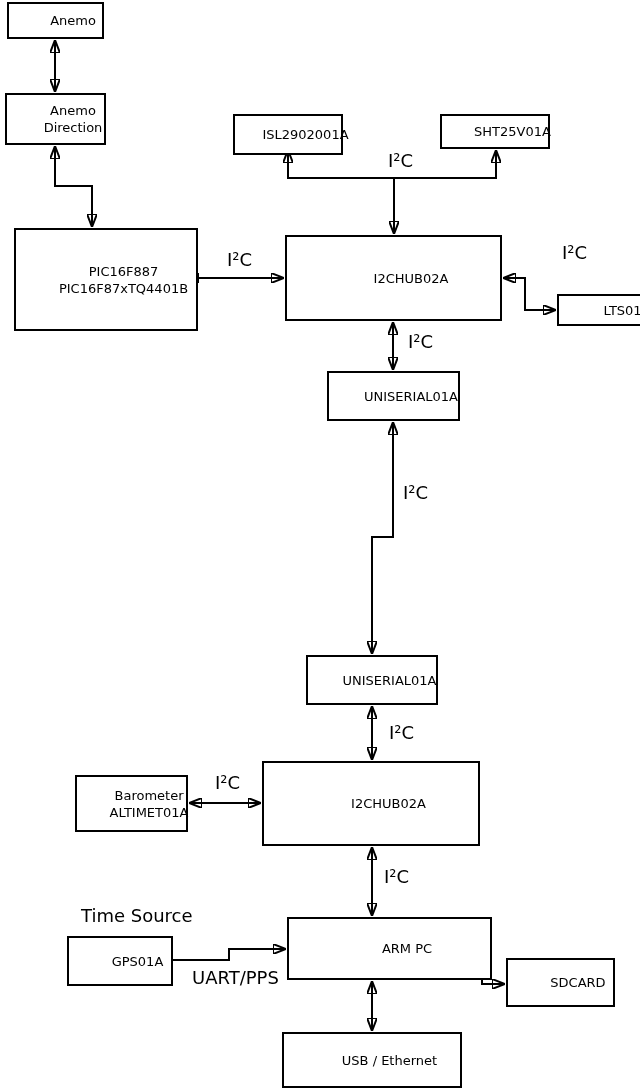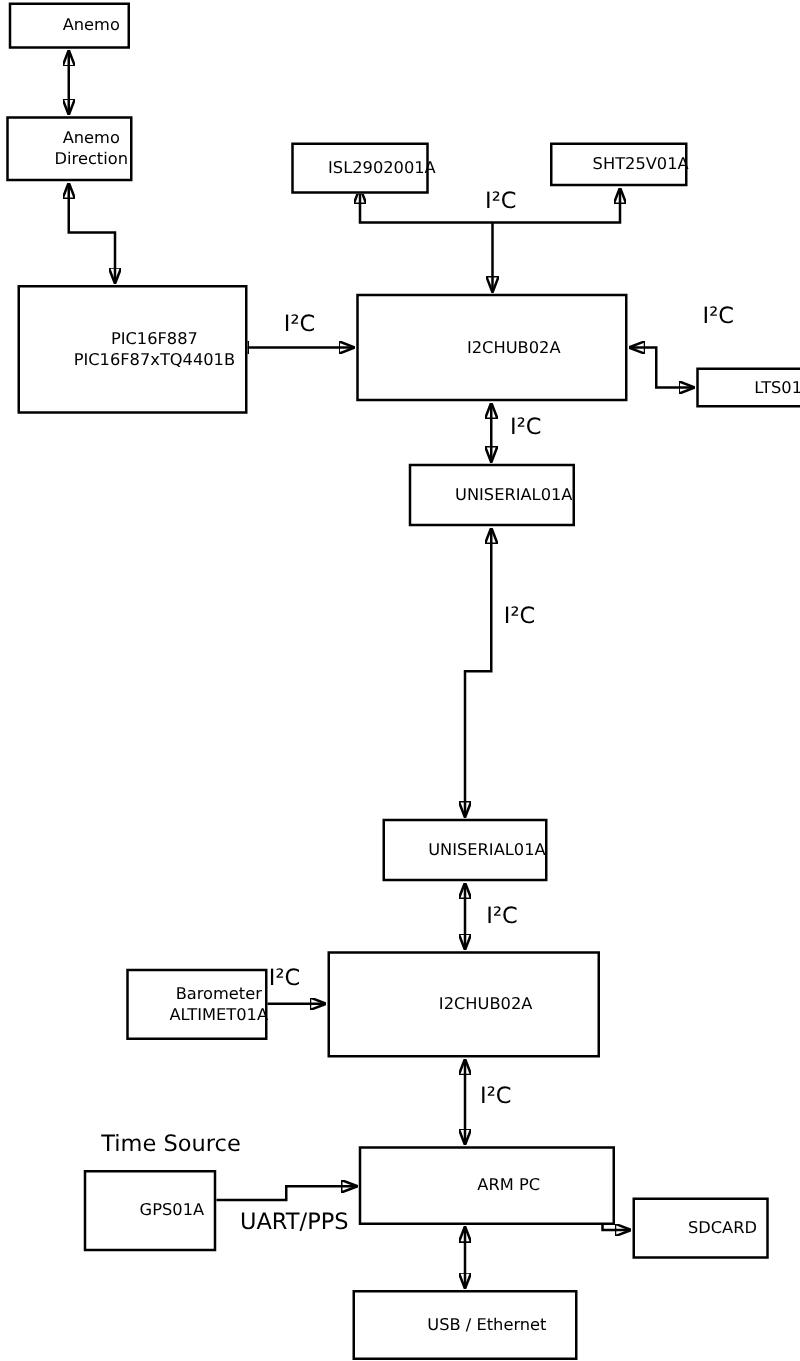--- a/index.html
+++ b/index.html
@@ -53,23 +53,23 @@
   
   #n-anemo      { left: 7px;   top: 2px;    width: 97px;  height: 37px; }
   #n-wind       { left: 5px;   top: 93px;   width: 101px; height: 52px; }
   #n-pic        { left: 14px;   top: 228px;  width: 184px; height: 103px; }
   #n-isl        { left: 233px; top: 114px;  width: 110px; height: 41px; }
   #n-sht        { left: 440px; top: 114px;  width: 110px; height: 35px; }
   #n-hub1       { left: 285px; top: 235px;  width: 217px; height: 86px; }
   #n-lts        { left: 557px; top: 294px;  width: 105px;  height: 32px; }
   #n-uni1       { left: 327px; top: 371px;  width: 133px; height: 50px; }
   #n-uni2       { left: 306px; top: 655px;  width: 132px; height: 50px; }
-  #n-baro       { left: 75px;  top: 775px;  width: 113px; height: 57px; margin-left: 26px; }
+  #n-baro       { left: 75px;  top: 775px;  width: 113px; height: 57px; }
   #n-hub2       { left: 262px; top: 761px;  width: 218px; height: 85px; }
-  #n-gps        { left: 67px;  top: 936px;  width: 106px; height: 65px; }
+  #n-gps        { left: 67px;  top: 936px;  width: 106px; height: 50px; }
   #n-armpc      { left: 287px; top: 917px;  width: 205px; height: 63px; }
   #n-sdcard     { left: 506px; top: 958px;  width: 109px; height: 49px; }
   #n-usbeth     { left: 282px; top: 1032px; width: 180px; height: 56px; }
   
   #l-i2c-sensors    { left: 388px; top: 154px; }
   #l-i2c-pic-hub    { left: 227px; top: 253px; }
   #l-i2c-hub-lts    { left: 562px; top: 246px; }
   #l-i2c-hub-uni    { left: 408px; top: 335px; }
   #l-i2c-backbone   { left: 403px; top: 486px; }
   #l-i2c-uni-hub2   { left: 389px; top: 726px; }

